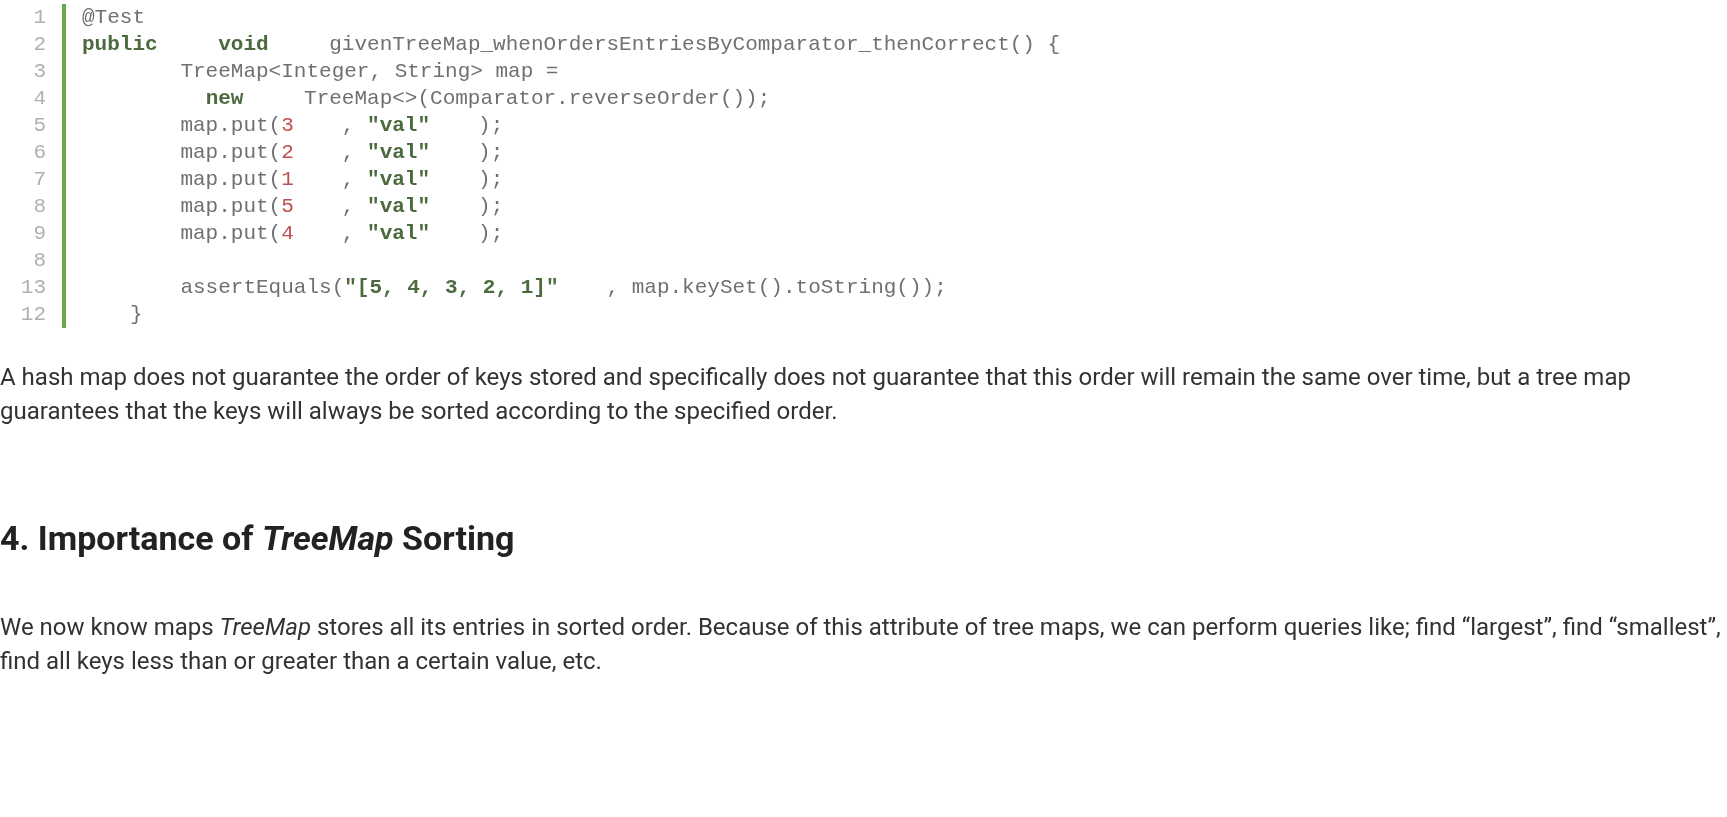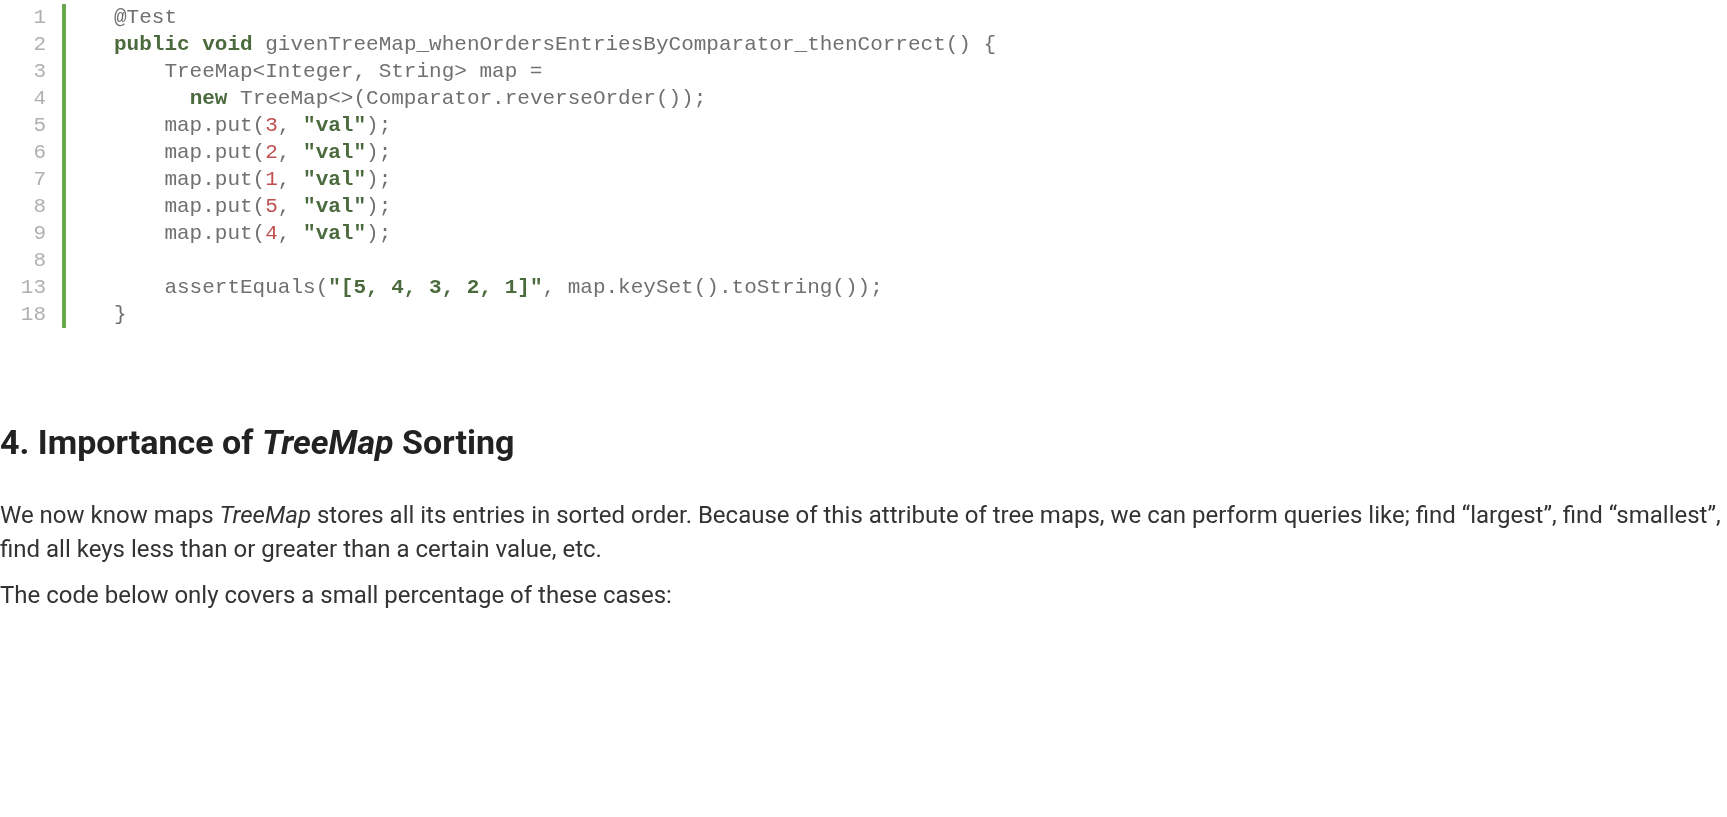--- a/index.html
+++ b/index.html
@@ -36,42 +36,41 @@
   .code-border {
     width: 4px;
     background: #6aa84f;
     flex: 0 0 auto;
     margin-right: 16px;
   }
   .code {
     white-space: pre;
     color: #707070;
     flex: 1 1 auto;
-    margin-left: 32px;
   }
   .code div {
     height: 27px;
   }
   .kw   { color: #4b6a3d; font-weight: bold; text-align: center; }   
   .ann  { color: #707070; }                       
   .num  { color: #c05050; }                       
   .str  { color: #4b6a3d; font-weight: bold; }    
-  .plain{ color: #707070; }
+  .plain{ color: #707070; padding-left: 48px; }
 
   .para {
     font-size: 24px;
     line-height: 34px;
     color: #333333;
     margin: 28px 0 0 0;
     font-weight: 400;
   }
   h2.section {
     font-size: 34px;
     font-weight: 700;
-    margin: 90px 0 36px 0;
+    margin: 90px 0 52px 0;
     color: #222222;
   }
   h2.section .italic {
     font-style: italic;
   }
   .mono-italic {
     font-style: italic;
   }
   .spacer-bottom { height: 10px; }
 </style>
@@ -86,31 +85,31 @@
         <div>2</div>
         <div>3</div>
         <div>4</div>
         <div>5</div>
         <div>6</div>
         <div>7</div>
         <div>8</div>
         <div>9</div>
         <div>8</div>
         <div>13</div>
-        <div>18</div>
+        <div>12</div>
       </div>
     <div class="code-border"></div>
     <div class="code" id="code"><div><span class="ann">@Test</span></div><div><span class="kw">public</span><span class="plain"> </span><span class="kw">void</span><span class="plain"> givenTreeMap_whenOrdersEntriesByComparator_thenCorrect() {</span></div><div><span class="plain">    TreeMap&lt;Integer, String&gt; map =</span></div><div><span class="plain">      </span><span class="kw">new</span><span class="plain"> TreeMap&lt;&gt;(Comparator.reverseOrder());</span></div><div><span class="plain">    map.put(</span><span class="num">3</span><span class="plain">, </span><span class="str">"val"</span><span class="plain">);</span></div><div><span class="plain">    map.put(</span><span class="num">2</span><span class="plain">, </span><span class="str">"val"</span><span class="plain">);</span></div><div><span class="plain">    map.put(</span><span class="num">1</span><span class="plain">, </span><span class="str">"val"</span><span class="plain">);</span></div><div><span class="plain">    map.put(</span><span class="num">5</span><span class="plain">, </span><span class="str">"val"</span><span class="plain">);</span></div><div><span class="plain">    map.put(</span><span class="num">4</span><span class="plain">, </span><span class="str">"val"</span><span class="plain">);</span></div><div>&nbsp;</div><div><span class="plain">    assertEquals(</span><span class="str">"[5, 4, 3, 2, 1]"</span><span class="plain">, map.keySet().toString());</span></div><div><span class="plain">}</span></div></div>
   </div>
 
+  <p class="para">A hash map does not guarantee the order of keys stored and specifically does not guarantee that this order will remain the same over time, but a tree map guarantees that the keys will always be sorted according to the specified order.</p>
 
   <h2 class="section">
     <span>4. Importance of </span><span class="italic">TreeMap</span><span> Sorting</span>
   </h2>
 
   <p class="para">
     <span>We now know maps </span><span class="mono-italic">TreeMap</span><span> stores all its entries in sorted order. Because of this attribute of tree maps, we can perform queries like; find “largest”, find “smallest”, find all keys less than or greater than a certain value, etc.</span>
   </p>
 
-  <p class="para" style="margin-top:12px;">The code below only covers a small percentage of these cases:</p>
 
   <div class="spacer-bottom"></div>
 </div>
 
 </body></html>

